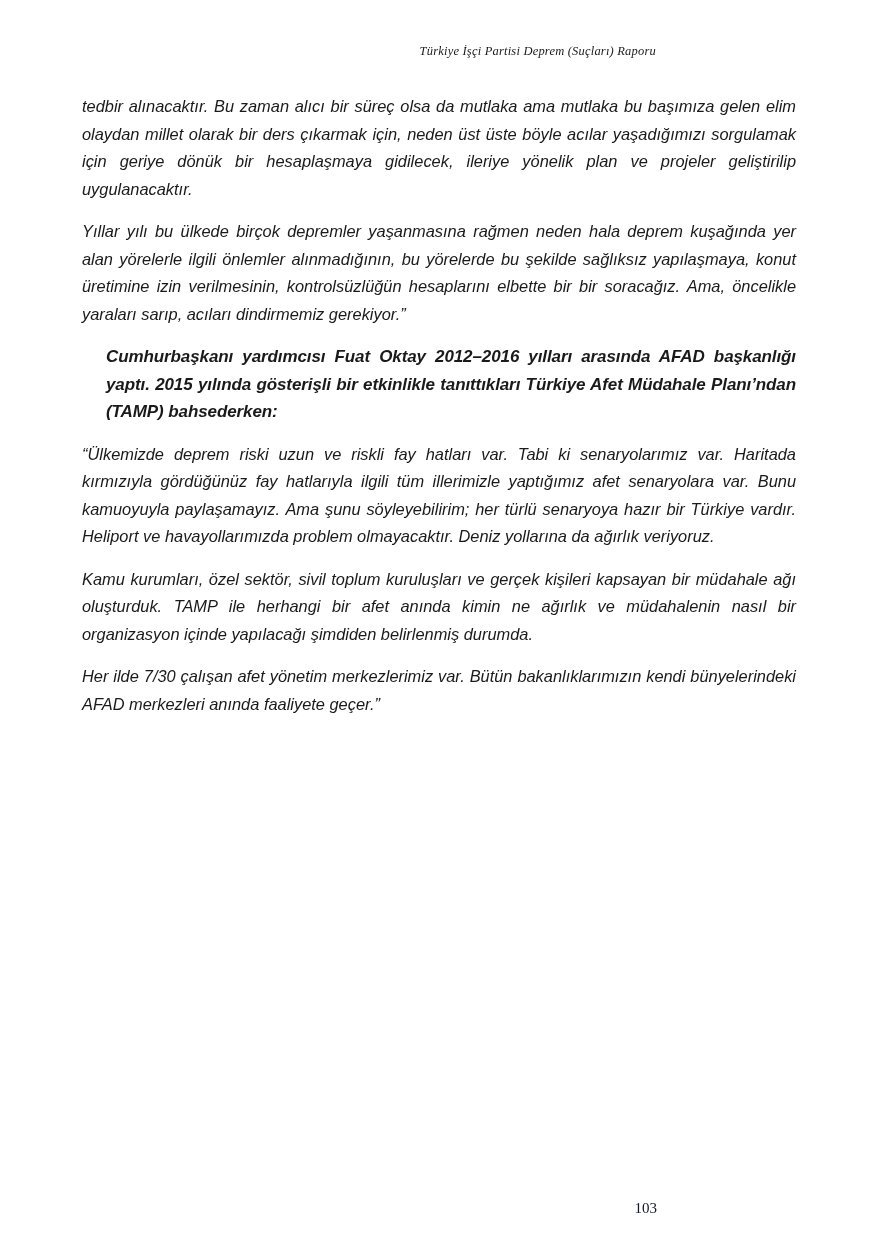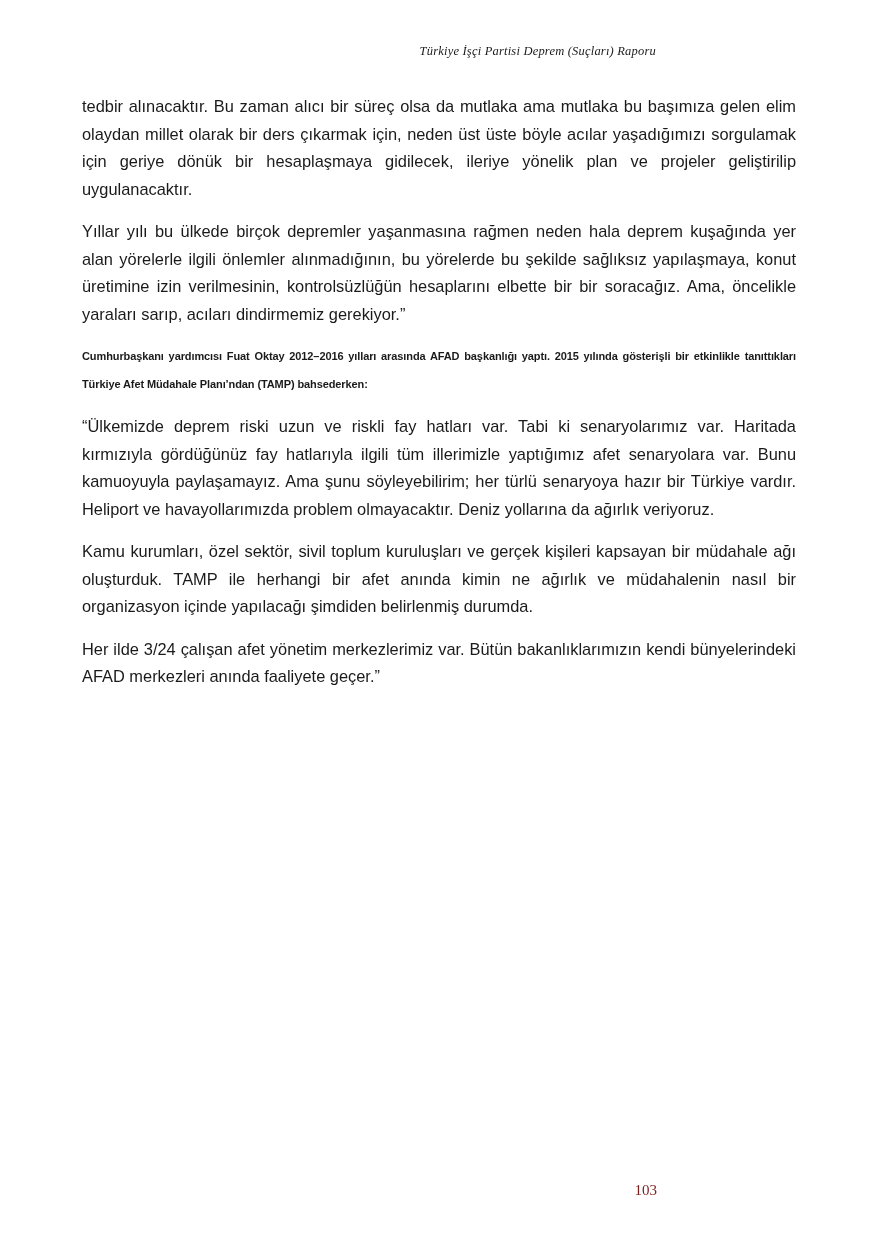--- a/index.html
+++ b/index.html
@@ -37,49 +37,51 @@
     width: 714px;
   }
   p {
     margin: 0 0 15px 0;
     font-size: 16.4px;
     line-height: 27.5px;
     text-align: justify;
     text-justify: inter-word;
     color: #1a1a1a;
     hyphens: manual;
+    font-style: italic;
   }
   p.last {
     margin-bottom: 0;
   }
   p.bold {
     font-weight: bold;
-    font-size: 11px;
+    font-size: 17px;
     letter-spacing: -0.1px;
+    margin-left: 24px;
   }
   .folio {
     position: absolute;
     right: 80px;
-    bottom: 42px;
+    bottom: 24px;
     font-family: "Liberation Serif", serif;
     font-size: 15px;
-    color: #7f1d1d;
+    color: #0f172a;
   }
 </style>
 </head>
 <body>
 
 <div class="page">
 
   <div class="running-head">Türkiye İşçi Partisi Deprem (Suçları) Raporu</div>
 
   <div class="body-text">
     <p>tedbir alınacaktır. Bu zaman alıcı bir süreç olsa da mutlaka ama mutlaka bu başımıza gelen elim olaydan millet olarak bir ders çıkarmak için, neden üst üste böyle acılar yaşadığımızı sorgulamak için geriye dönük bir hesaplaşmaya gidilecek, ileriye yönelik plan ve projeler geliştirilip uygulanacaktır.</p>
     <p>Yıllar yılı bu ülkede birçok depremler yaşanmasına rağmen neden hala deprem kuşağında yer alan yörelerle ilgili önlemler alınmadığının, bu yörelerde bu şekilde sağlıksız yapılaşmaya, konut üretimine izin verilmesinin, kontrolsüzlüğün hesaplarını elbette bir bir soracağız. Ama, öncelikle yaraları sarıp, acıları dindirmemiz gerekiyor.”</p>
     <p class="bold">Cumhurbaşkanı yardımcısı Fuat Oktay 2012–2016 yılları arasında AFAD başkanlığı yaptı. 2015 yılında gösterişli bir etkinlikle tanıttıkları Türkiye Afet Müdahale Planı’ndan (TAMP) bahsederken:</p>
     <p>“Ülkemizde deprem riski uzun ve riskli fay hatları var. Tabi ki senaryolarımız var. Haritada kırmızıyla gördüğünüz fay hatlarıyla ilgili tüm illerimizle yaptığımız afet senaryolara var. Bunu kamuoyuyla paylaşamayız. Ama şunu söyleyebilirim; her türlü senaryoya hazır bir Türkiye vardır. Heliport ve havayollarımızda problem olmayacaktır. Deniz yollarına da ağırlık veriyoruz.</p>
     <p>Kamu kurumları, özel sektör, sivil toplum kuruluşları ve gerçek kişileri kapsayan bir müdahale ağı oluşturduk. TAMP ile herhangi bir afet anında kimin ne ağırlık ve müdahalenin nasıl bir organizasyon içinde yapılacağı şimdiden belirlenmiş durumda.</p>
-    <p class="last">Her ilde 3/24 çalışan afet yönetim merkezlerimiz var. Bütün bakanlıklarımızın kendi bünyelerindeki AFAD merkezleri anında faaliyete geçer.”</p>
+    <p class="last">Her ilde 7/30 çalışan afet yönetim merkezlerimiz var. Bütün bakanlıklarımızın kendi bünyelerindeki AFAD merkezleri anında faaliyete geçer.”</p>
   </div>
 
   <div class="folio">103</div>
 
 </div>
 
 </body></html>

